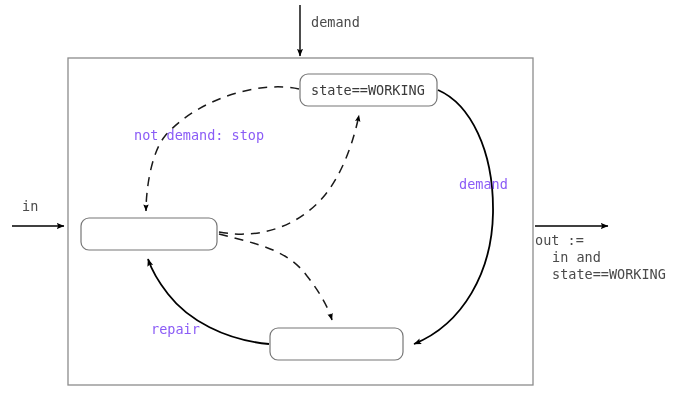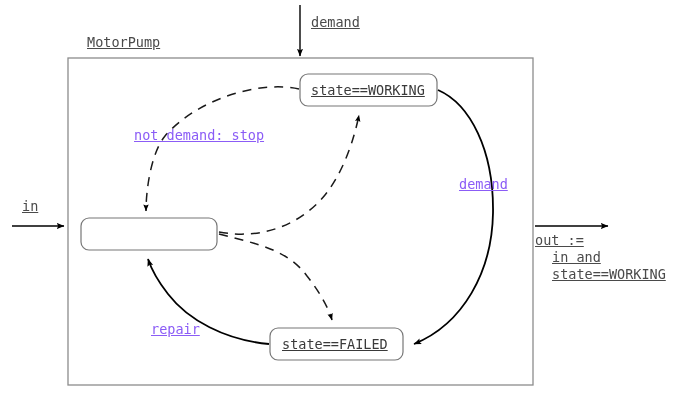--- a/index.html
+++ b/index.html
@@ -23,21 +23,20 @@
     height: 408px;
   }
   .lbl {
     position: absolute;
     font-family: "DejaVu Sans Mono", "Liberation Mono", monospace;
     font-size: 13.5px;
     color: #4a4a4a;
     white-space: pre;
     letter-spacing: 0px;
     line-height: 16px;
-    text-decoration: underline;
   }
   .state-label {
     color: #3a3a3a;
     font-size: 13.5px;
   }
   .edge-label {
     color: #8b5cf6;
     margin-left: 12px;
   }
   .port-label {
@@ -78,26 +77,24 @@
 
     <path d="M219,232 C262,240 300,225 325,195 C345,170 355,135 359,115" fill="none" stroke="#1a1a1a" stroke-width="1.5" stroke-dasharray="9,7" marker-end="url(#arrow-sm)"></path>
 
     <path d="M219,234 C258,244 288,250 307,276 C322,295 329,310 332,320" fill="none" stroke="#1a1a1a" stroke-width="1.5" stroke-dasharray="9,7" marker-end="url(#arrow-sm)"></path>
 
     <path d="M438,90 C470,104 494,150 493,213 C492,272 463,324 414,344" fill="none" stroke="#000000" stroke-width="1.8" marker-end="url(#arrow)"></path>
 
     <path d="M269,344 C225,340 188,320 168,294 C157,280 151,268 148,259" fill="none" stroke="#000000" stroke-width="1.8" marker-end="url(#arrow)"></path>
   </svg>
 
-  <div class="lbl block-title" style="left:87px; top:34px;">MotorPump</div>
 
   <div class="lbl state-label" style="left:311px; top:82px;">state==WORKING</div>
 
 
-  <div class="lbl state-label" style="left:282px; top:336px;">state==FAILED</div>
 
   <div class="lbl edge-label" style="left:122px; top:127px;">not demand: stop</div>
 
 
 
   <div class="lbl edge-label" style="left:447px; top:176px;">demand</div>
 
   <div class="lbl edge-label" style="left:139px; top:321px;">repair</div>
 
   <div class="lbl port-label" style="left:311px; top:14px;">demand</div>

